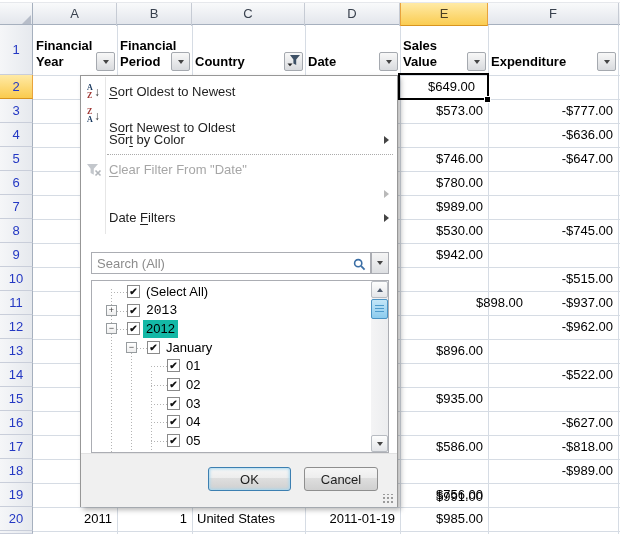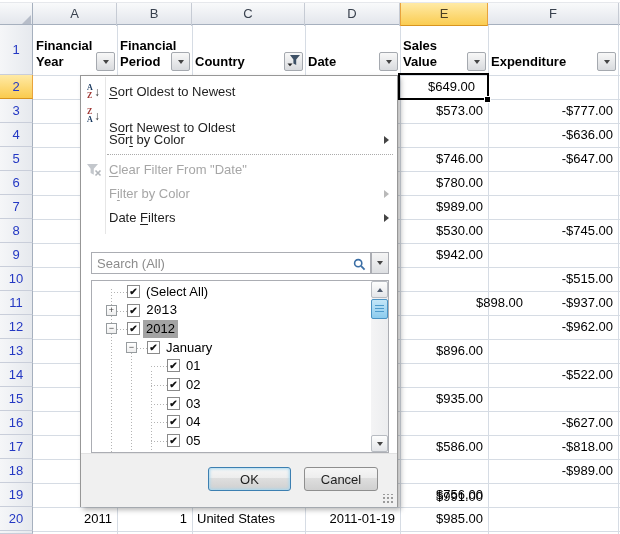--- a/index.html
+++ b/index.html
@@ -47,21 +47,21 @@
   .mi.dis .subarr{border-left-color:#B9B9B9}
   .searchwrap{left:10px;top:176px;width:280px;height:22px;border:1px solid #ABADB3;background:#fff}
   .searchinput{position:absolute;left:0;top:0;width:100%;height:100%;border:none;outline:none;padding:0 22px 0 5px;font:13px "Liberation Sans",sans-serif;color:#444;background:transparent}
   .searchinput::placeholder{color:#8C8C8C;opacity:1}
   .searchicon{right:4px;top:4px;width:13px;height:13px}
   .searchdd{left:290px;top:176px;width:18px;height:22px;background:linear-gradient(#F5F5F5,#DDDFE2);border:1px solid #ABADB3;display:flex;align-items:center;justify-content:center}
   .treebox{left:10px;top:204px;width:298px;height:173px;border:1px solid #ABADB3;background:#fff;overflow:hidden}
   .treeinner{left:0;top:0;right:17px;bottom:0;overflow:hidden}
   .trow{font-size:13px}
   .tlab{position:absolute;top:0;line-height:18px;white-space:nowrap;padding:0 3px;color:#000}
-  .tlab.foc{background:#a3a3a3}
+  .tlab.foc{background:#14b8a6}
   .cb{position:absolute;width:13px;height:13px;border:1px solid #8A8A8A;background:#fff;font-size:10px;line-height:11px;font-weight:bold;text-align:center;color:#111}
   .exp{position:absolute;width:11px;height:11px;border:1px solid #979C9F;background:linear-gradient(#fff,#EFEFEF);font-size:9px;line-height:9px;text-align:center;color:#444}
   .vdots{width:1px;background-image:repeating-linear-gradient(to bottom,#B4B4B4 0 1px,transparent 1px 3px)}
   .hdots{height:1px;background-image:repeating-linear-gradient(to right,#B4B4B4 0 1px,transparent 1px 3px)}
   .sb{right:0;top:0;width:17px;height:100%;background:linear-gradient(to right,#F4F4F5,#ECEDEF)}
   .sbbtn{left:0;width:17px;height:17px;background:linear-gradient(#FDFDFD,#E4E6E9);border:1px solid #B8BCC2;border-radius:2px;display:flex;align-items:center;justify-content:center}
   .sbup{top:0}.sbdown{bottom:0}
   .sbthumb{left:0;top:18px;width:17px;height:20px;background:linear-gradient(#C4E6F8,var(--thumb));border:1px solid #4A93C4;border-radius:2px;display:flex;align-items:center;justify-content:center}
   .thumbgrip{width:9px;height:8px;background-image:repeating-linear-gradient(to bottom,#4E9BCC 0 1px,transparent 1px 3px)}
   .graypanel{left:0;top:377px;width:100%;height:54px;background:#F0F0F0;border-top:1px solid #E2E2E2}
@@ -239,21 +239,20 @@
         <div class="abs mi dis" style="left: 0px; top: 82px; width: 316px; height: 24px;">
           <div class="abs mico" style="left: 2px; top: 3px; width: 21px; height: 18px;">
             <svg width="17" height="16" viewBox="0 0 17 16">
               <path d="M2 2h11l-4.2 4.8v6L5.6 11V6.8z" fill="#C3C7CC"></path>
               <path d="M10.5 8.5l5 5M15.5 8.5l-5 5" stroke="#B2B6BB" stroke-width="1.6"></path>
             </svg>
           </div>
           <div class="abs milab" style="left: 28px; top: 0px; width: 262px; height: 24px;"><u>C</u>lear Filter From "Date"</div>
         </div>
         <div class="abs mi dis" style="left: 0px; top: 106px; width: 316px; height: 24px;">
-          <div class="abs milab" style="left: 28px; top: 0px; width: 262px; height: 24px;">F<u>i</u>lter by Color</div>
           <div class="abs subarr" style="left: 303px; top: 8px;"></div>
         </div>
         <div class="abs mi" style="left: 0px; top: 130px; width: 316px; height: 24px;">
           <div class="abs milab" style="left: 28px; top: 0px; width: 262px; height: 24px;">Date <u>F</u>ilters</div>
           <div class="abs subarr" style="left: 303px; top: 8px;"></div>
         </div>
       </div>
 
     <div class="abs searchwrap">
       <input class="searchinput" placeholder="Search (All)" style="">

